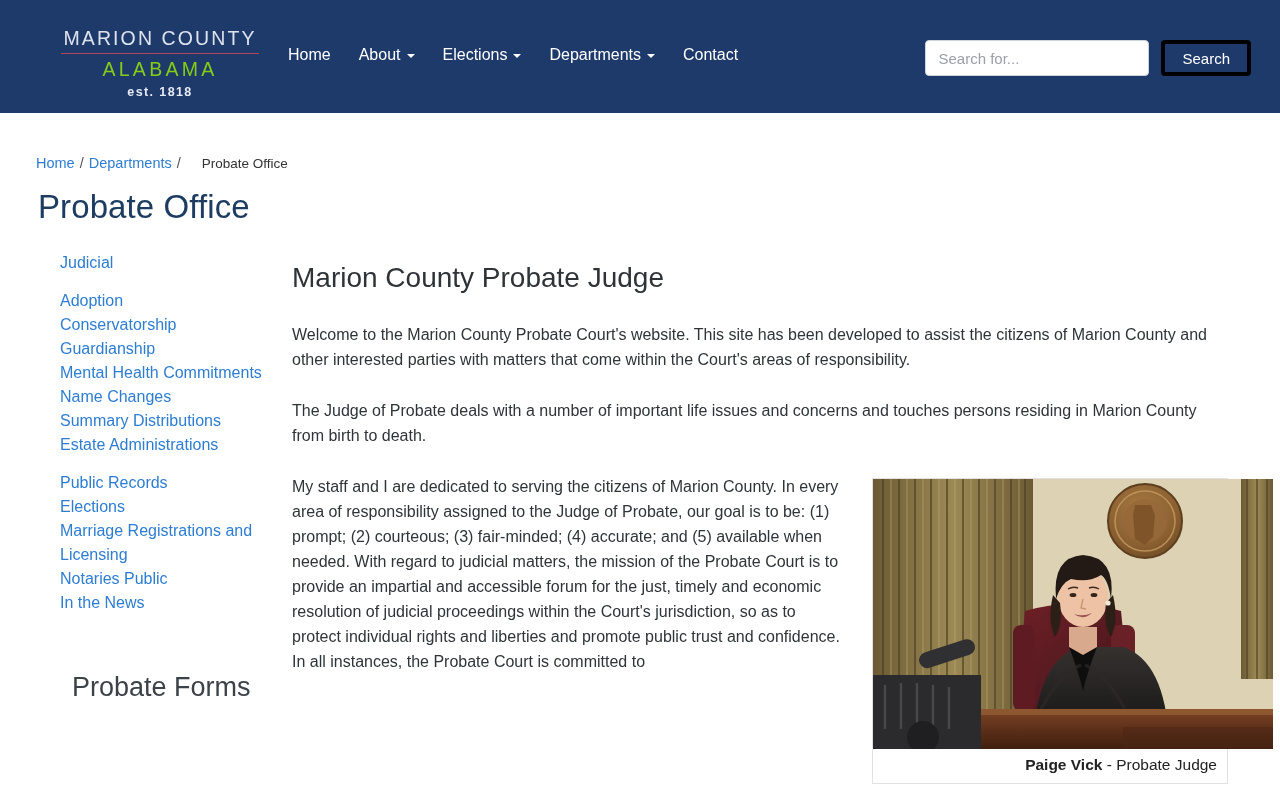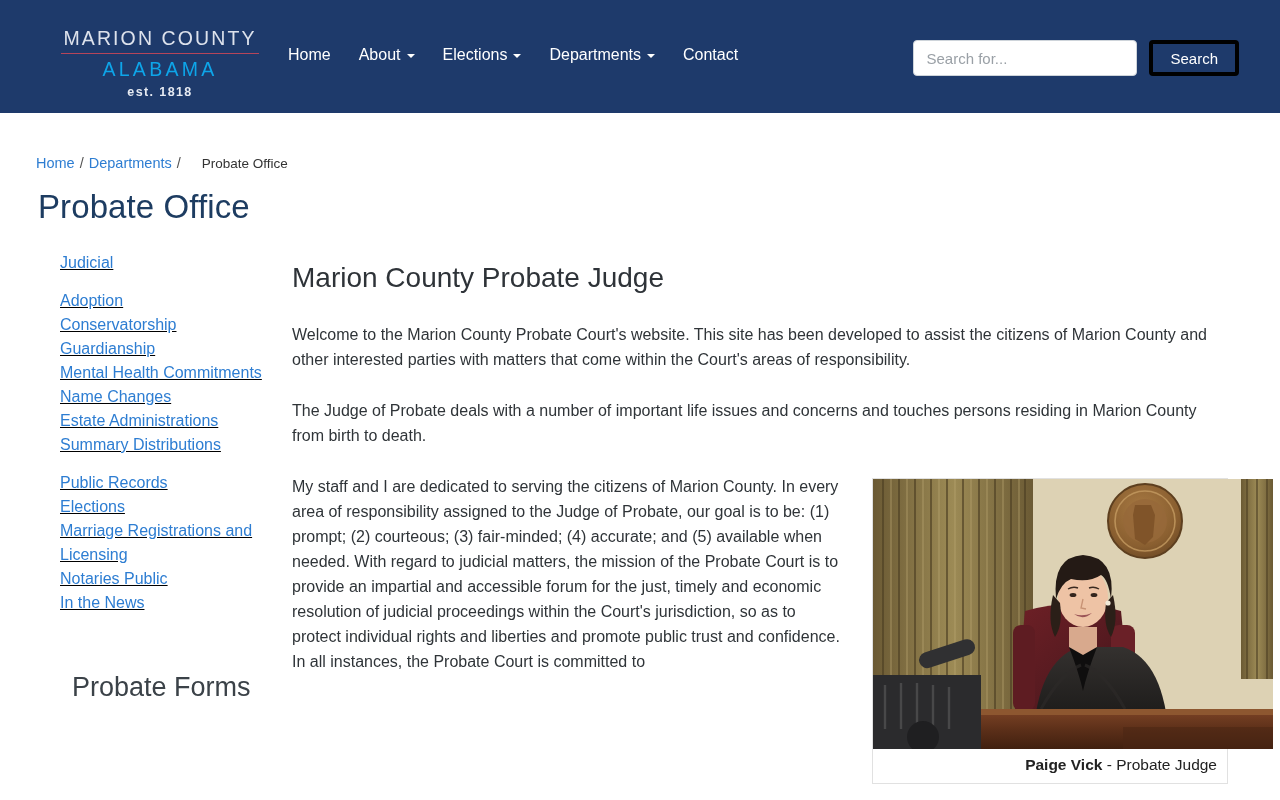--- a/index.html
+++ b/index.html
@@ -36,21 +36,21 @@
     letter-spacing: 2.1px;
     color: #dde2ec;
     padding: 0 2px 4px 2px;
     border-bottom: 1.5px solid #b5455a;
     display: inline-block;
     font-weight: 400;
   }
   .logo-line2 {
     font-size: 19.5px;
     letter-spacing: 3.3px;
-    color: #0ea5e9;
+    color: #84cc16;
     display: block;
     margin-top: 6px;
     font-weight: 400;
   }
   .logo-line3 {
     font-size: 12.5px;
     letter-spacing: 1.4px;
     color: #e6eaf2;
     display: block;
     margin-top: 7px;
@@ -83,21 +83,21 @@
     border-left: 4px solid transparent;
     border-right: 4px solid transparent;
     border-top: 4.5px solid #ffffff;
     margin-left: 6px;
     position: relative;
     top: 1px;
   }
 
   .search-area {
     position: absolute;
-    right: 41px;
+    right: 29px;
     top: 40px;
     display: flex;
     align-items: flex-end;
     gap: 12px;
   }
   .search-input {
     width: 224px;
     height: 36px;
     border: 1px solid #ced4da;
     border-radius: 4px;
@@ -149,21 +149,21 @@
   .content-row {
     display: flex;
     margin-top: 24px;
     align-items: flex-start;
   }
   .sidebar {
     width: 230px;
     flex: 0 0 230px;
     padding-left: 24px;
   }
-  .side-group { margin-bottom: 0; text-decoration: underline; }
+  .side-group { margin-bottom: 0; }
   .side-group + .side-group { margin-top: 14px; }
   .side-link {
     display: block;
     color: #2d7dd2;
     font-size: 16px;
     line-height: 24px;
     text-decoration: none;
     cursor: pointer;
   }
 
@@ -280,22 +280,22 @@
       <div class="side-group">
         <a class="side-link" href="#">Judicial</a>
       </div>
 
       <div class="side-group">
         <a class="side-link" href="#">Adoption</a>
         <a class="side-link" href="#">Conservatorship</a>
         <a class="side-link" href="#">Guardianship</a>
         <a class="side-link" href="#">Mental Health Commitments</a>
         <a class="side-link" href="#">Name Changes</a>
+        <a class="side-link" href="#">Summary Distributions</a>
         <a class="side-link" href="#">Estate Administrations</a>
-        <a class="side-link" href="#">Summary Distributions</a>
       </div>
 
       <div class="side-group">
         <a class="side-link" href="#">Public Records</a>
         <a class="side-link" href="#">Elections</a>
         <a class="side-link" href="#">Marriage Registrations and Licensing</a>
         <a class="side-link" href="#">Notaries Public</a>
         <a class="side-link" href="#">In the News</a>
       </div>
 

